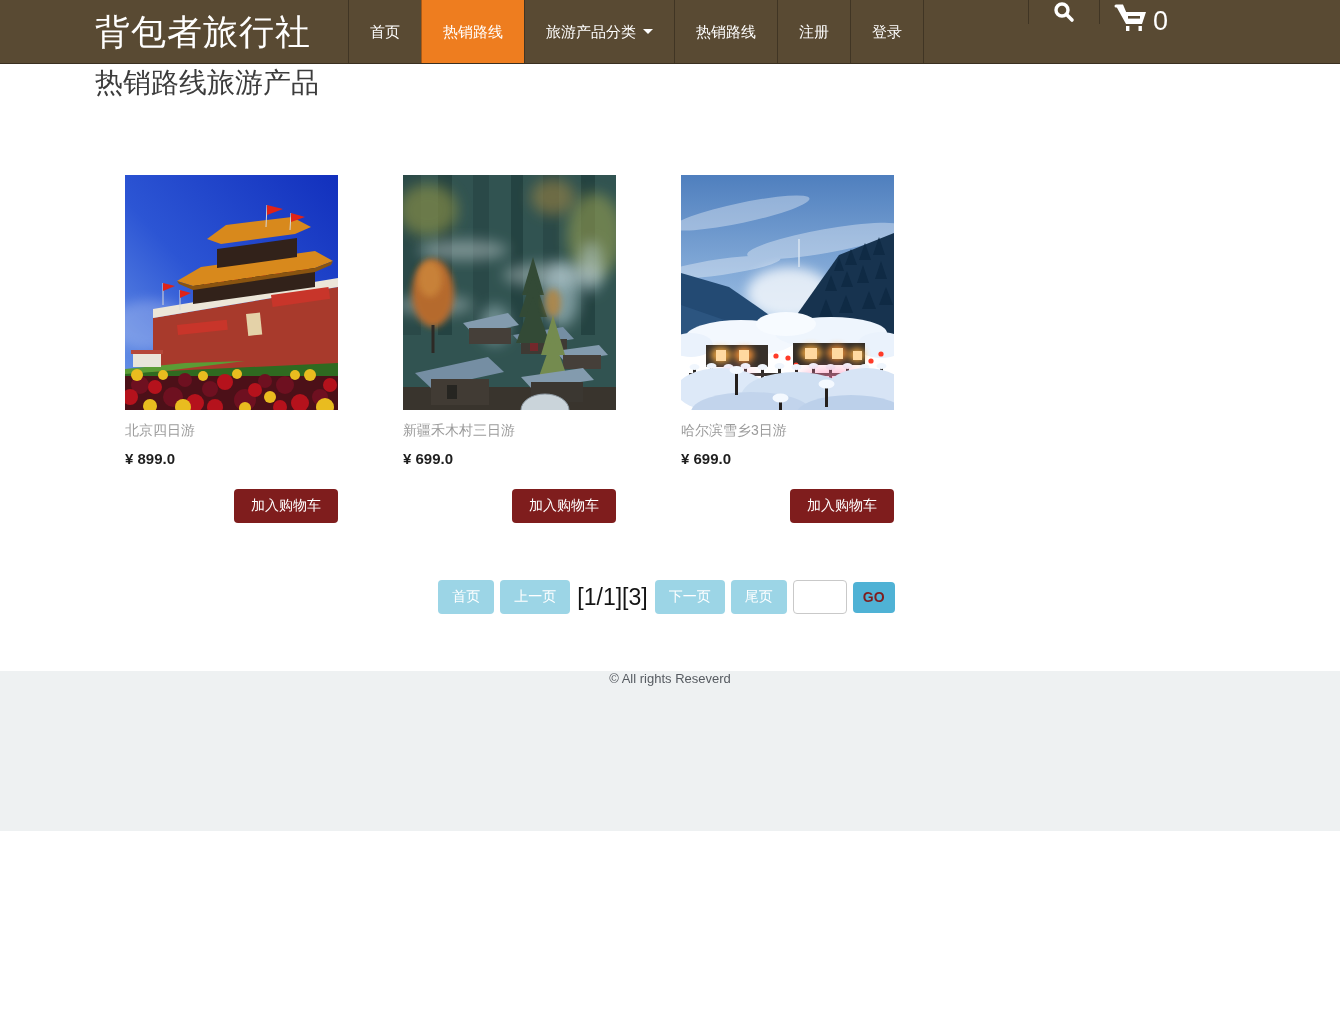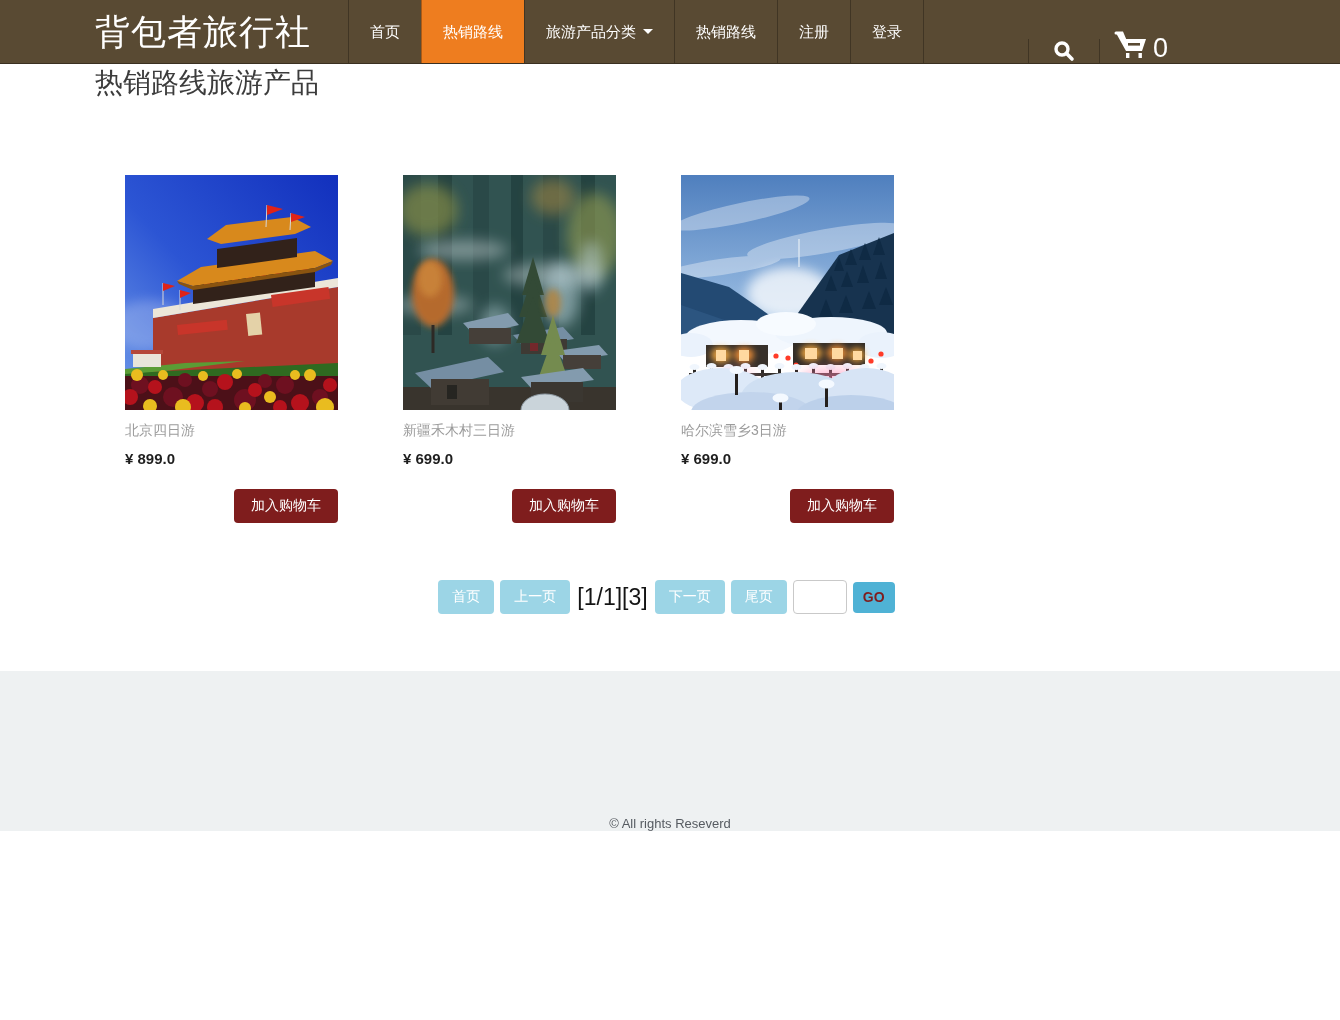--- a/index.html
+++ b/index.html
@@ -3,21 +3,21 @@
 <meta charset="utf-8">
 <style>
   * { box-sizing: border-box; }
   html,body { margin:0; padding:0; }
   body {
     width:1340px; height:1020px; background:#ffffff; overflow:hidden;
     font-family:"Liberation Sans","DejaVu Sans",sans-serif;
   }
 
   
-  .navbar { height:64px; background:#594a33; display:flex; align-items:flex-end;
+  .navbar { height:64px; background:#594a33; display:flex; align-items:flex-start;
             border-bottom:1px solid rgba(0,0,0,.35); }
   .brand { margin-left:95px; margin-right:37px; color:#fff; font-size:35px;
            line-height:63px; white-space:nowrap; cursor:pointer; letter-spacing:1px; }
   .nav-list { display:flex; list-style:none; margin:0; padding:0; }
   .nav-item { display:flex; border-left:1px solid rgba(0,0,0,.28); cursor:pointer; }
   .nav-item:last-child { border-right:1px solid rgba(0,0,0,.28); }
   .nav-link { padding:0 21px; color:#fff; font-size:15px; line-height:63px;
               display:flex; align-items:center; gap:7px; }
   .nav-item.active { background:#ee7d1f; }
   .caret { width:0; height:0; border-left:5px solid transparent; border-right:5px solid transparent;
@@ -47,21 +47,21 @@
   .pg-btn { background:#9cd5e6; color:#fff; border:none; border-radius:4px; font-size:14px;
             height:34px; padding:0 14px; margin:0 3px; cursor:pointer; font-family:inherit; }
   .pg-status { font-size:23px; color:#141414; margin:0 4px; white-space:nowrap; }
   .pg-input { width:54px; height:34px; border:1px solid #c9c9c9; border-radius:4px;
               margin:0 3px; outline:none; padding:0 6px; font-size:14px; font-family:inherit; }
   .pg-go { background:#4fb2d5; color:#7f1d1d; border:none; border-radius:4px; width:42px; height:31px;
            font-size:14px; font-weight:bold; margin-left:3px; cursor:pointer; font-family:inherit; }
 
   
   .footer { margin-top:57px; height:160px; background:#eef1f2; display:flex;
-            align-items:flex-end; justify-content:center; }
+            align-items:flex-start; justify-content:center; }
   .copyright { font-size:13px; color:#565b61; }
 </style>
 </head>
 <body>
 
 <header class="navbar">
   <div class="brand">背包者旅行社</div>
   <ul class="nav-list">
     <li class="nav-item">
       <span class="nav-link">首页</span>

